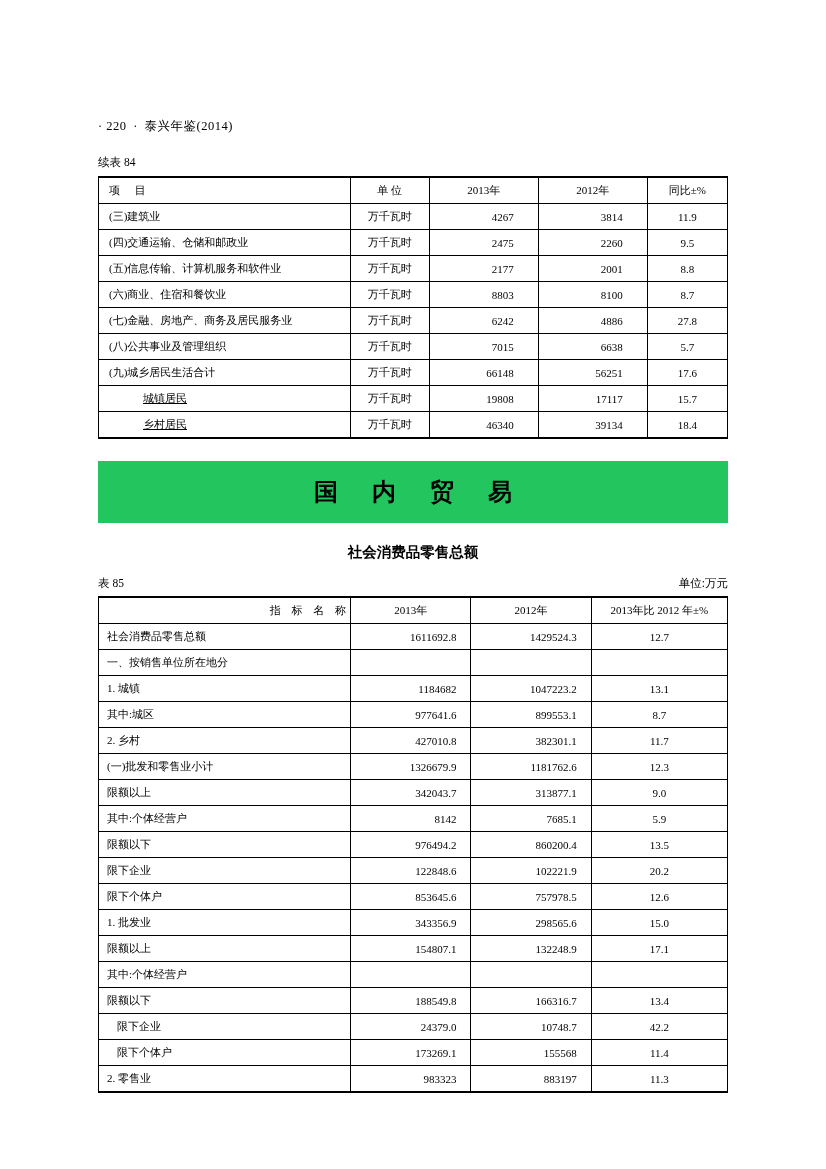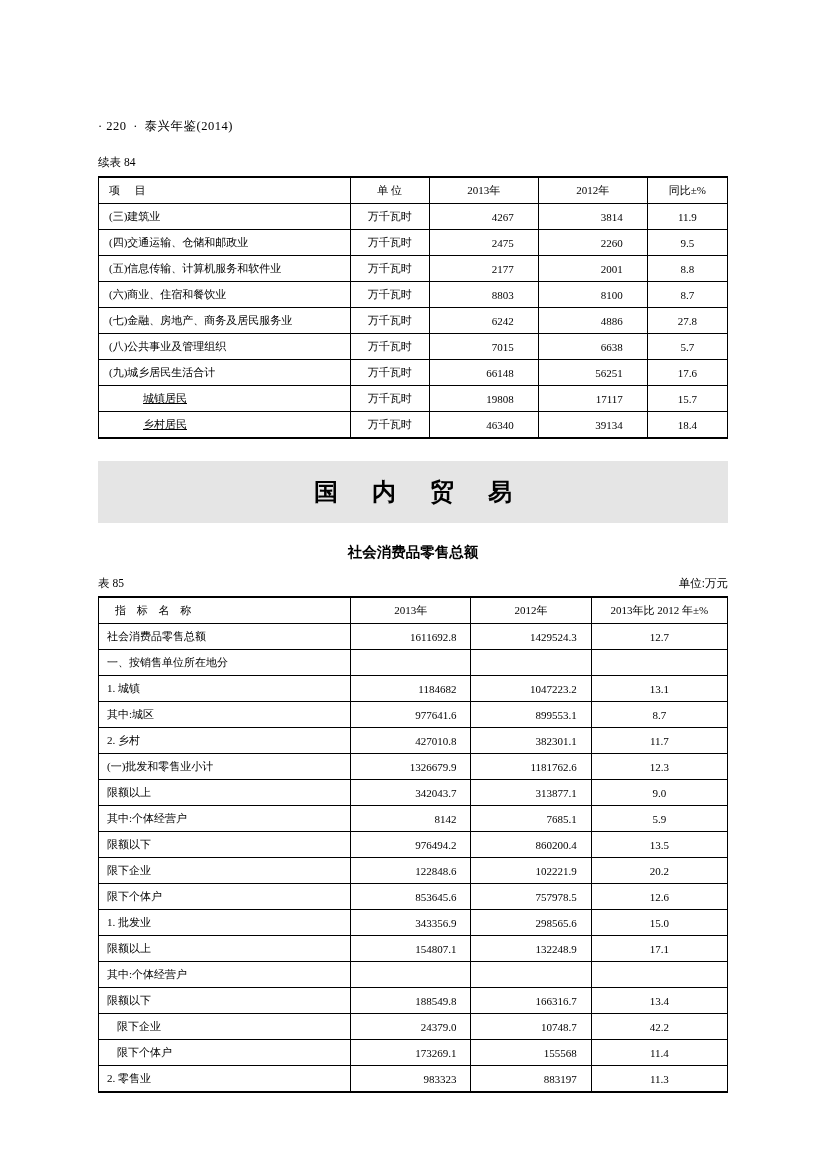--- a/index.html
+++ b/index.html
@@ -57,21 +57,21 @@
   .tbl84 td.c-item { width: 255px; padding-left: 10px; text-align: left; border-radius: 6px; }
   .tbl84 td.c-unit { width: 95px; text-align: center; }
   .tbl84 td.c-num  { width: 98px; text-align: right; padding-right: 24px; }
   .tbl84 td.c-pct  { width: 94px; text-align: center; }
   .tbl84 thead td  { text-align: center; }
   .hdr-item { letter-spacing: 6px; }
   .indent1 { padding-left: 44px !important; text-decoration: underline; }
 
   .section-band {
     margin-top: 22px;
-    background: #e5e5e5;
+    background: #22c55e;
     height: 62px;
     display: flex;
     align-items: center;
     justify-content: center;
   }
   .section-band-title {
     font-size: 24px;
     font-weight: bold;
     letter-spacing: 14px;
     font-family: "Liberation Serif", serif;
@@ -199,21 +199,21 @@
     <div class="sub-title">社会消费品零售总额</div>
 
     <div class="cap-row">
       <span>表 85</span>
       <span>单位:万元</span>
     </div>
 
     <table class="tbl85">
       <thead>
         <tr>
-          <td class="c-name" style="text-align:left;padding-left:16px"><span class="hdr-name">指  标  名  称</span></td>
+          <td class="c-name" style="text-align:right;padding-left:16px"><span class="hdr-name">指  标  名  称</span></td>
           <td class="c-v1" style="text-align:center;padding-right:0">2013年</td>
           <td class="c-v2" style="text-align:center;padding-right:0">2012年</td>
           <td class="c-v3">2013年比 2012 年±%</td>
         </tr>
       </thead>
       <tbody>
         <tr>
           <td class="c-name">社会消费品零售总额</td>
           <td class="c-v1">1611692.8</td>
           <td class="c-v2">1429524.3</td>

